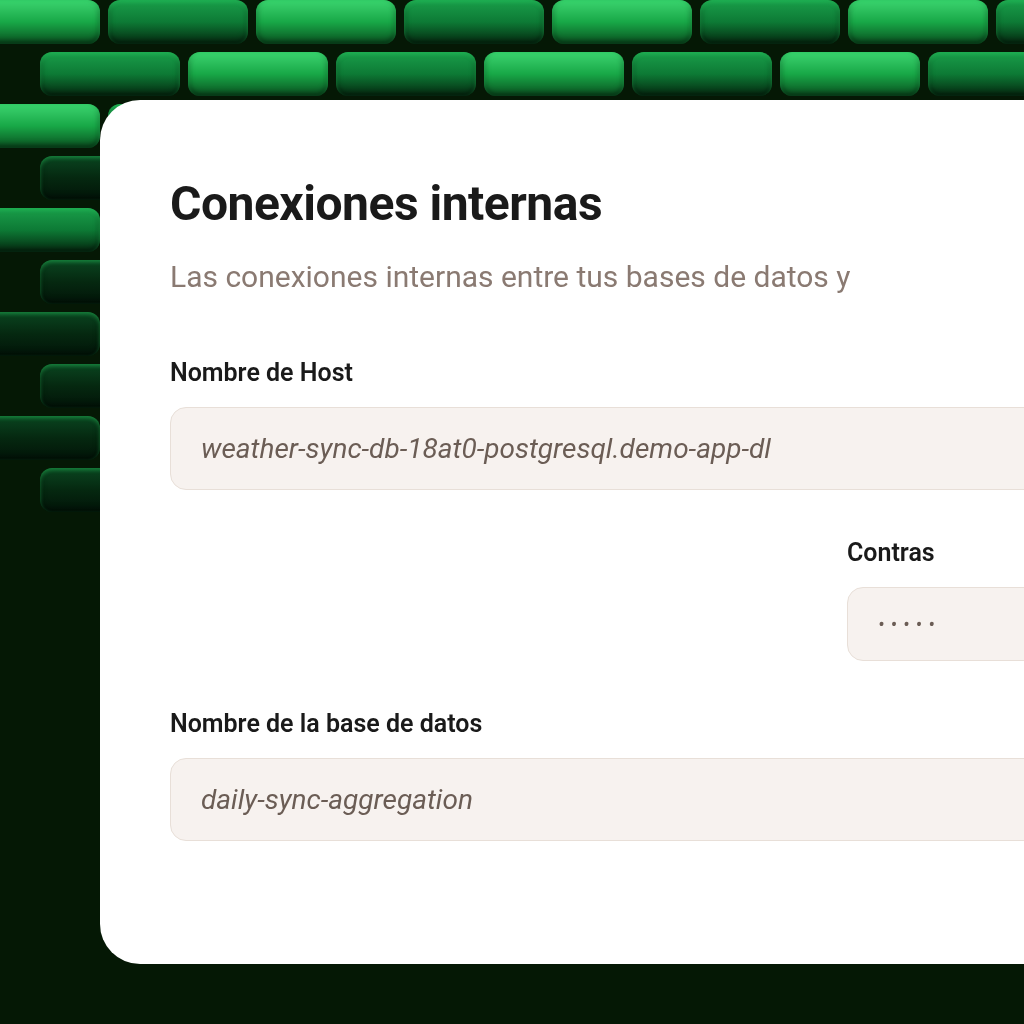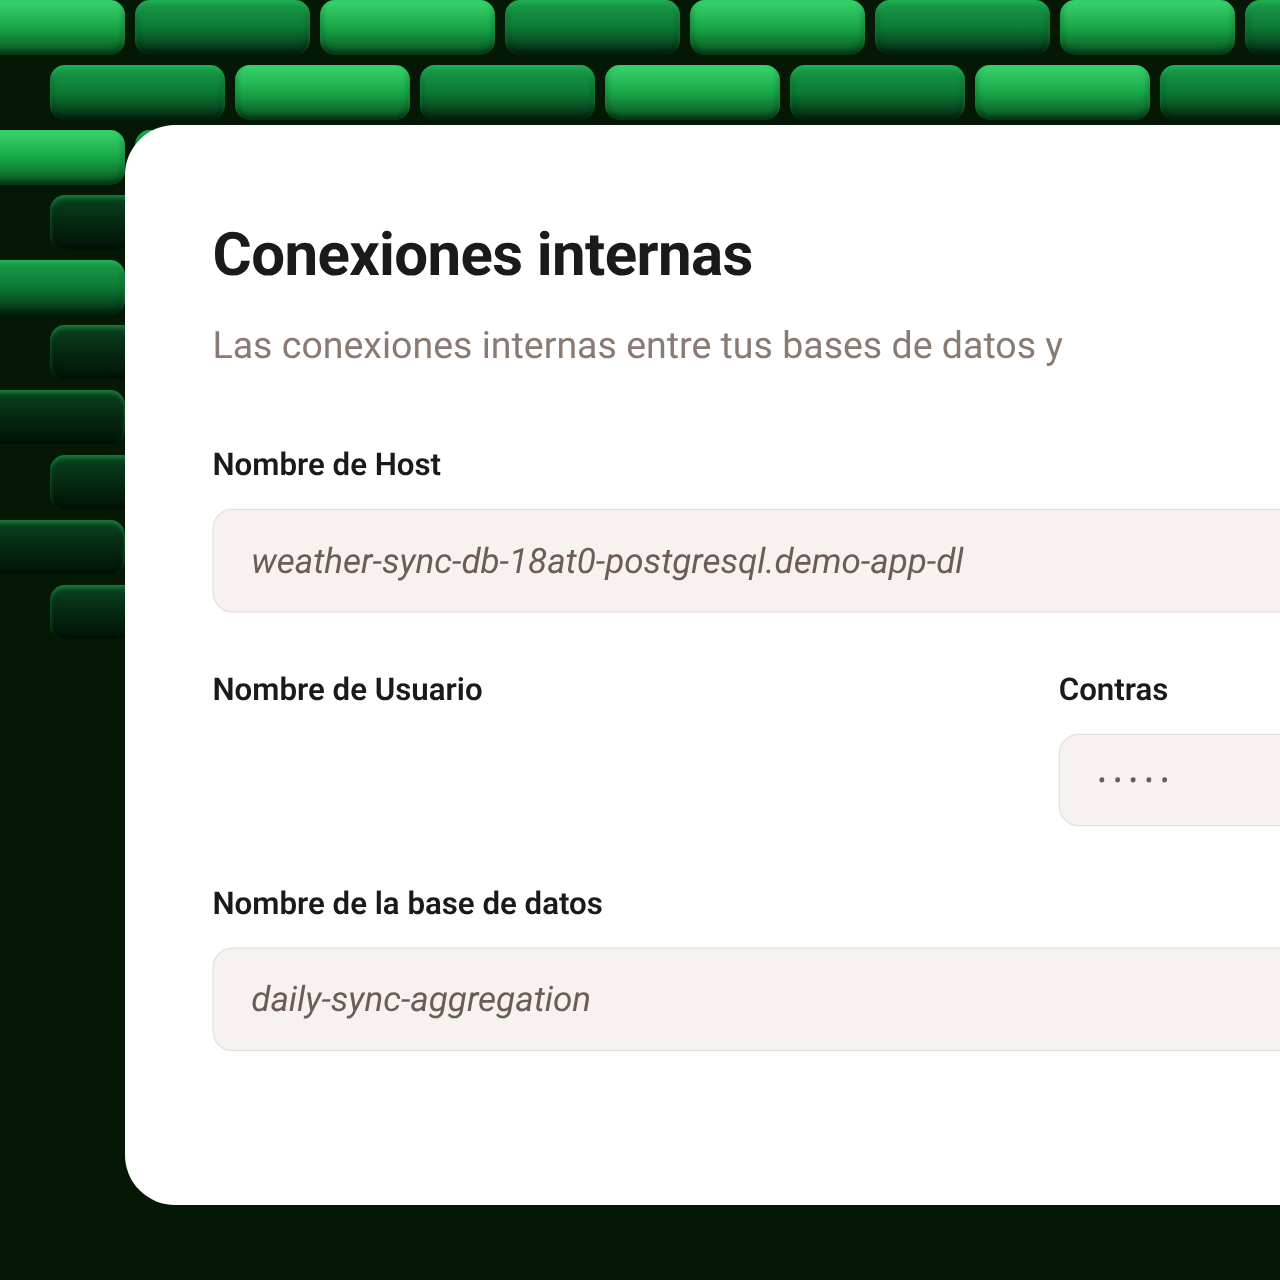--- a/index.html
+++ b/index.html
@@ -245,21 +245,20 @@
   <h1 class="title">Conexiones internas</h1>
   <p class="subtitle">Las conexiones internas entre tus bases de datos y</p>
 
   <div class="field-label">Nombre de Host</div>
   <div class="field-input">
     <span class="field-input-text">weather-sync-db-18at0-postgresql.demo-app-dl</span>
   </div>
 
   <div class="row">
     <div class="col">
-      <div class="field-label">Nombre de Usuario</div>
     </div>
     <div class="col narrow">
       <div class="field-label">Contras</div>
       <div class="field-input">
         <span class="field-input-text dots">•••••</span>
       </div>
     </div>
   </div>
 
   <div class="field-label">Nombre de la base de datos</div>

